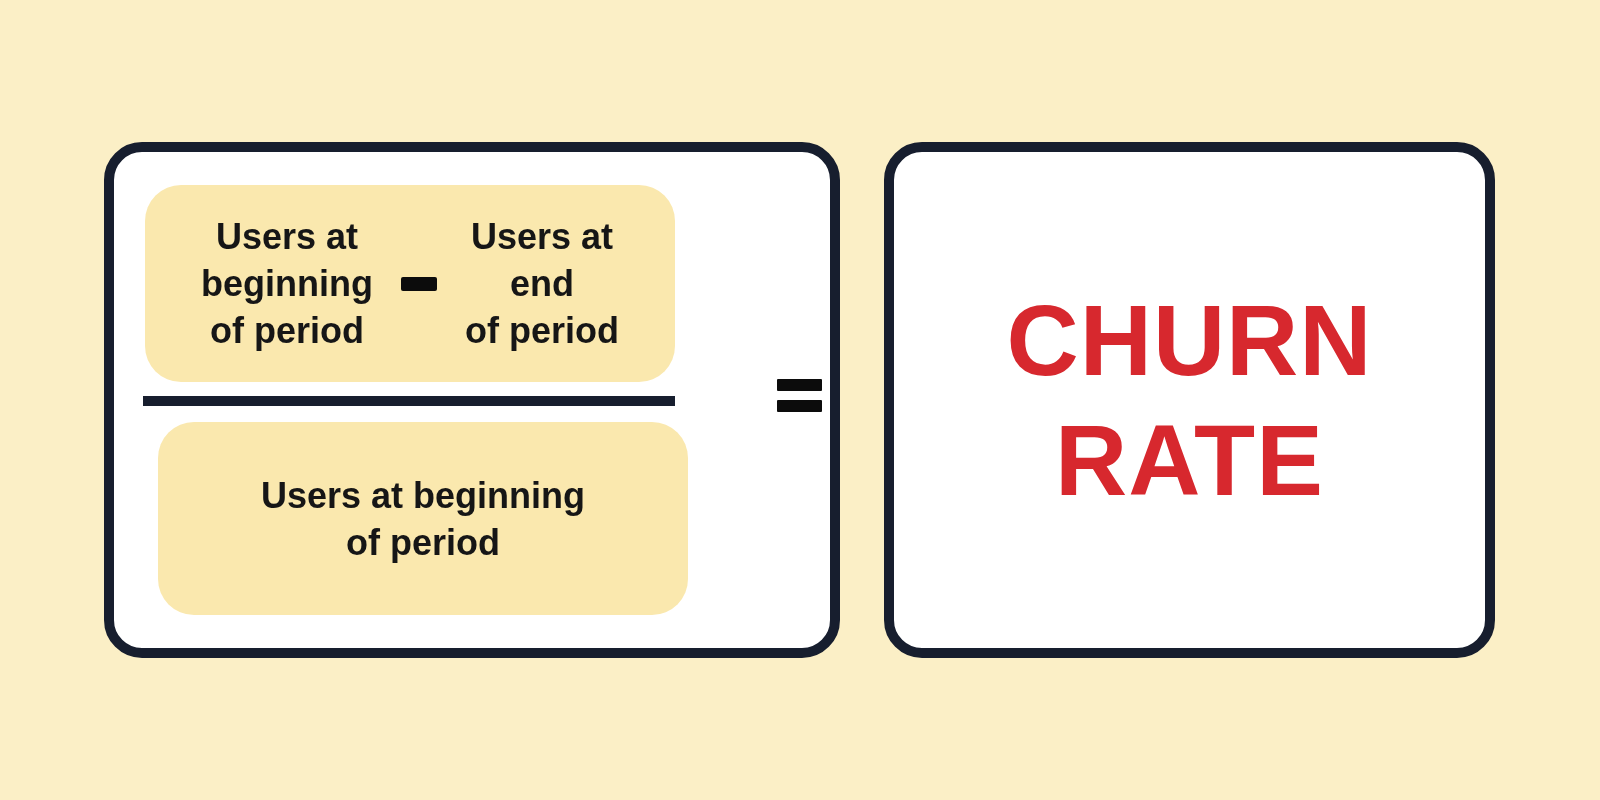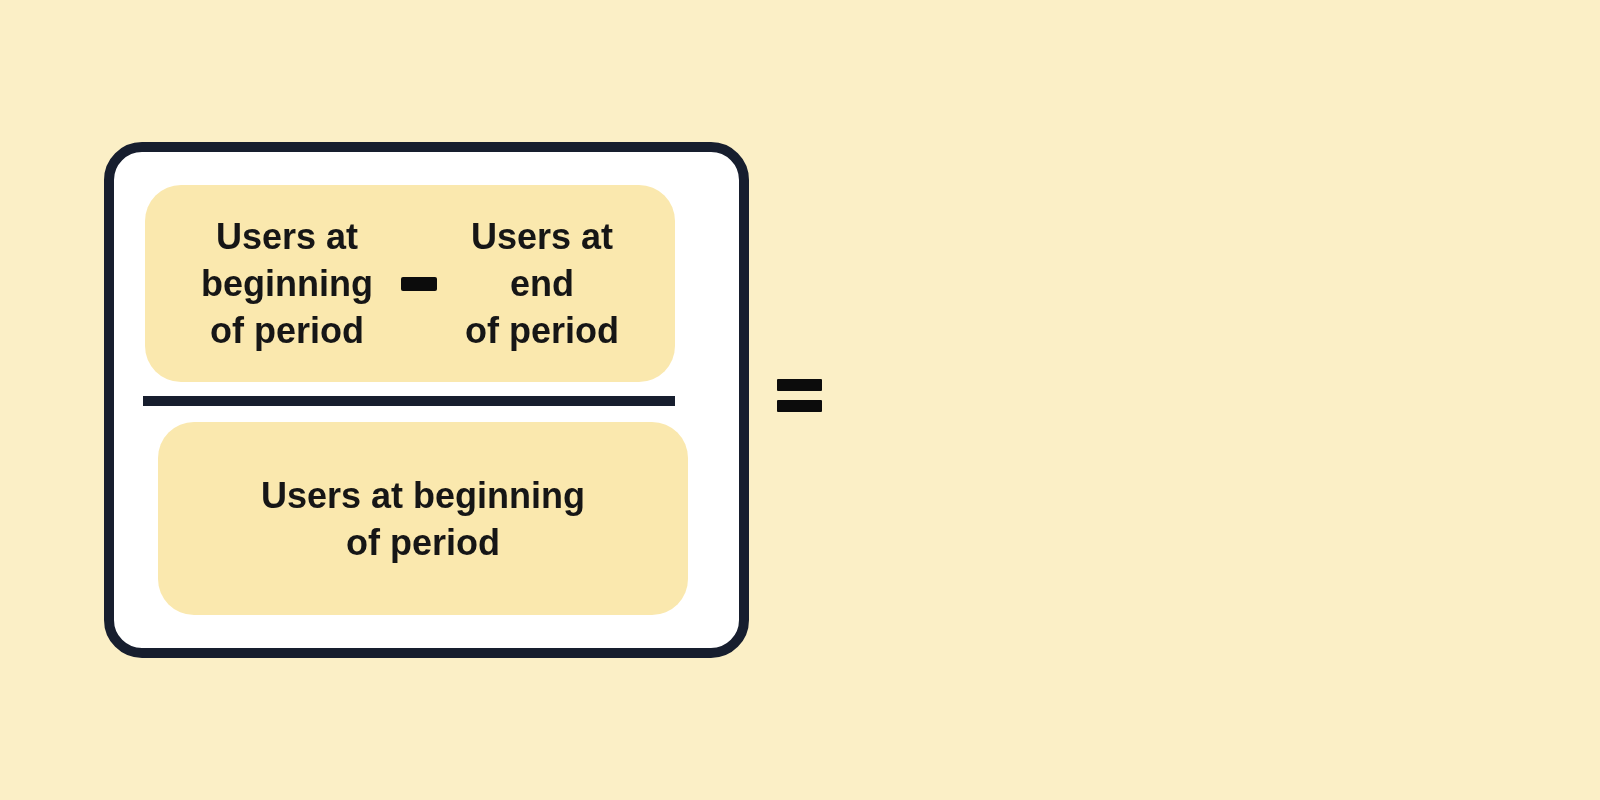--- a/index.html
+++ b/index.html
@@ -18,21 +18,21 @@
   .panel {
     position: absolute;
     top: 142px;
     height: 516px;
     background: #FFFFFF;
     border: 10px solid #171E2E;
     border-radius: 38px;
   }
   .panel-formula {
     left: 104px;
-    width: 645px;
+    width: 736px;
   }
   .panel-result {
     left: 884px;
     width: 611px;
     display: flex;
     align-items: center;
     justify-content: center;
   }
   .operand-box {
     position: absolute;
@@ -129,14 +129,18 @@
 of period</span>
     </div>
 
   </section>
 
   <div class="equals-shape" aria-label="=">
     <span class="equals-bar"></span>
     <span class="equals-bar"></span>
   </div>
 
+  <section class="panel panel-result">
+    <span class="result-label">CHURN
+RATE</span>
+  </section>
 
 </div>
 
 </body></html>

